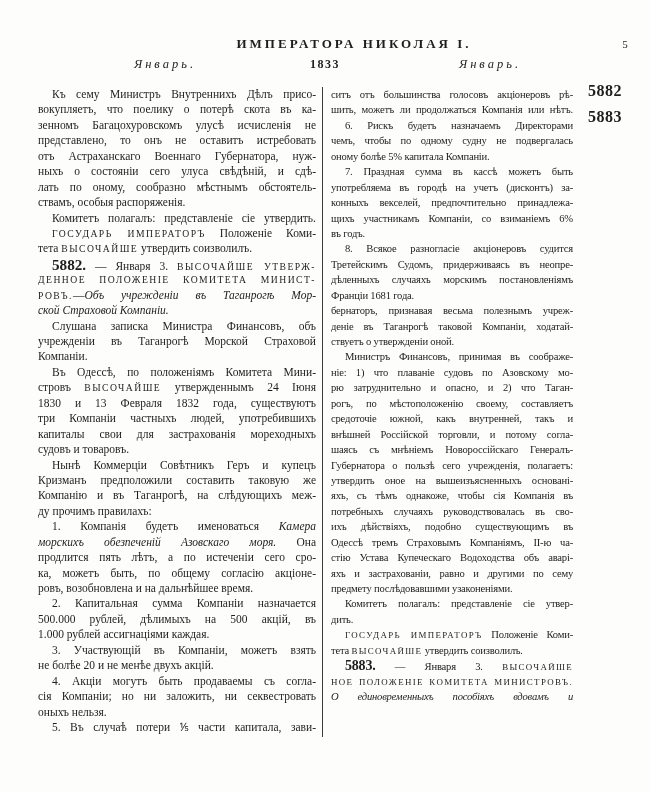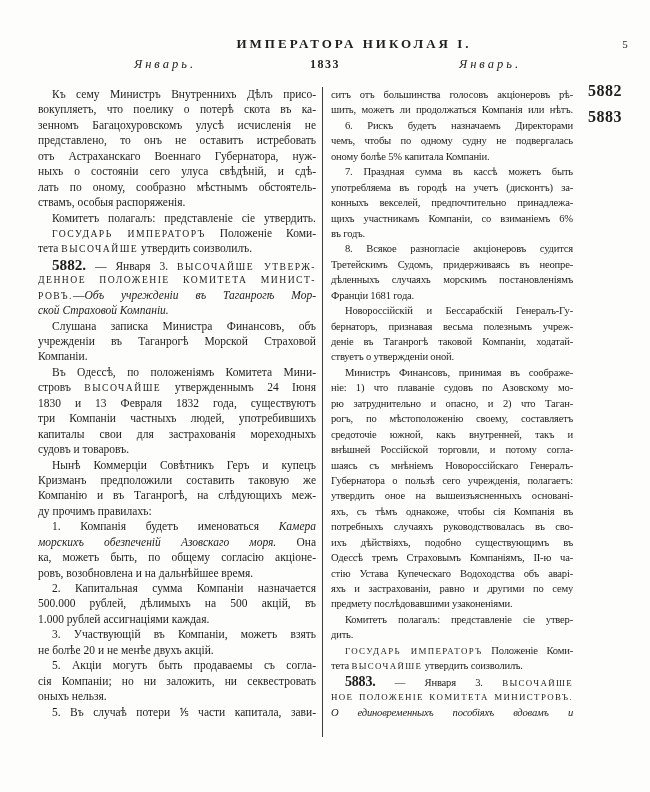--- a/index.html
+++ b/index.html
@@ -102,48 +102,48 @@
       <div class="line j"><span class="seg-n">1830 и 13 Февраля 1832 года, существуютъ</span></div>
       <div class="line j"><span class="seg-n">три Компаніи частныхъ людей, употребившихъ</span></div>
       <div class="line j"><span class="seg-n">капиталы свои для застрахованія мореходныхъ</span></div>
       <div class="line"><span class="seg-n">судовъ и товаровъ.</span></div>
       <div class="line j ind"><span class="seg-n">Нынѣ Коммерціи Совѣтникъ Геръ и купецъ</span></div>
       <div class="line j"><span class="seg-n">Кризманъ предположили составить таковую же</span></div>
       <div class="line j"><span class="seg-n">Компанію и въ Таганрогѣ, на слѣдующихъ меж-</span></div>
       <div class="line"><span class="seg-n">ду прочимъ правилахъ:</span></div>
       <div class="line j ind"><span class="seg-n">1. Компанія будетъ именоваться </span><span class="seg-i">Камера</span></div>
       <div class="line j"><span class="seg-i">морскихъ обезпеченій Азовскаго моря.</span><span class="seg-n"> Она</span></div>
+      <div class="line j"><span class="seg-n">продлится пять лѣтъ, а по истеченіи сего сро-</span></div>
       <div class="line j"><span class="seg-n">ка, можетъ быть, по общему согласію акціоне-</span></div>
       <div class="line"><span class="seg-n">ровъ, возобновлена и на дальнѣйшее время.</span></div>
       <div class="line j ind"><span class="seg-n">2. Капитальная сумма Компаніи назначается</span></div>
       <div class="line j"><span class="seg-n">500.000 рублей, дѣлимыхъ на 500 акцій, въ</span></div>
       <div class="line"><span class="seg-n">1.000 рублей ассигнаціями каждая.</span></div>
       <div class="line j ind"><span class="seg-n">3. Участвующій въ Компаніи, можетъ взять</span></div>
       <div class="line"><span class="seg-n">не болѣе 20 и не менѣе двухъ акцій.</span></div>
-      <div class="line j ind"><span class="seg-n">5. Акціи могутъ быть продаваемы съ согла-</span></div>
+      <div class="line j ind"><span class="seg-n">4. Акціи могутъ быть продаваемы съ согла-</span></div>
       <div class="line j"><span class="seg-n">сія Компаніи; но ни заложить, ни секвестровать</span></div>
       <div class="line"><span class="seg-n">оныхъ нельзя.</span></div>
       <div class="line j ind"><span class="seg-n">5. Въ случаѣ потери ⅕ части капитала, зави-</span></div>
     </div>
   <div class="col col-right" id="col-right">
       <div class="line j"><span class="seg-n">ситъ отъ большинства голосовъ акціонеровъ рѣ-</span></div>
       <div class="line j"><span class="seg-n">шить, можетъ ли продолжаться Компанія или нѣтъ.</span></div>
       <div class="line j ind"><span class="seg-n">6. Рискъ будетъ назначаемъ Директорами</span></div>
       <div class="line j"><span class="seg-n">чемъ, чтобы по одному судну не подвергалась</span></div>
       <div class="line"><span class="seg-n">оному болѣе 5% капитала Компаніи.</span></div>
       <div class="line j ind"><span class="seg-n">7. Праздная сумма въ кассѣ можетъ быть</span></div>
       <div class="line j"><span class="seg-n">употребляема въ городѣ на учетъ (дисконтъ) за-</span></div>
       <div class="line j"><span class="seg-n">конныхъ векселей, предпочтительно принадлежа-</span></div>
       <div class="line j"><span class="seg-n">щихъ участникамъ Компаніи, со взиманіемъ 6%</span></div>
       <div class="line"><span class="seg-n">въ годъ.</span></div>
       <div class="line j ind"><span class="seg-n">8. Всякое разногласіе акціонеровъ судится</span></div>
       <div class="line j"><span class="seg-n">Третейскимъ Судомъ, придерживаясь въ неопре-</span></div>
       <div class="line j"><span class="seg-n">дѣленныхъ случаяхъ морскимъ постановленіямъ</span></div>
       <div class="line"><span class="seg-n">Франціи 1681 года.</span></div>
-      <div class="line j ind"><span class="seg-n">Новороссійскій и Бессарабскій Генералъ-Гу-</span></div>
       <div class="line j"><span class="seg-n">бернаторъ, признавая весьма полезнымъ учреж-</span></div>
       <div class="line j"><span class="seg-n">деніе въ Таганрогѣ таковой Компаніи, ходатай-</span></div>
       <div class="line"><span class="seg-n">ствуетъ о утвержденіи оной.</span></div>
       <div class="line j ind"><span class="seg-n">Министръ Финансовъ, принимая въ соображе-</span></div>
       <div class="line j"><span class="seg-n">ніе: 1) что плаваніе судовъ по Азовскому мо-</span></div>
       <div class="line j"><span class="seg-n">рю затруднительно и опасно, и 2) что Таган-</span></div>
       <div class="line j"><span class="seg-n">рогъ, по мѣстоположенію своему, составляетъ</span></div>
       <div class="line j"><span class="seg-n">средоточіе южной, какъ внутренней, такъ и</span></div>
       <div class="line j"><span class="seg-n">внѣшней Россійской торговли, и потому согла-</span></div>
       <div class="line j"><span class="seg-n">шаясь съ мнѣніемъ Новороссійскаго Генералъ-</span></div>

